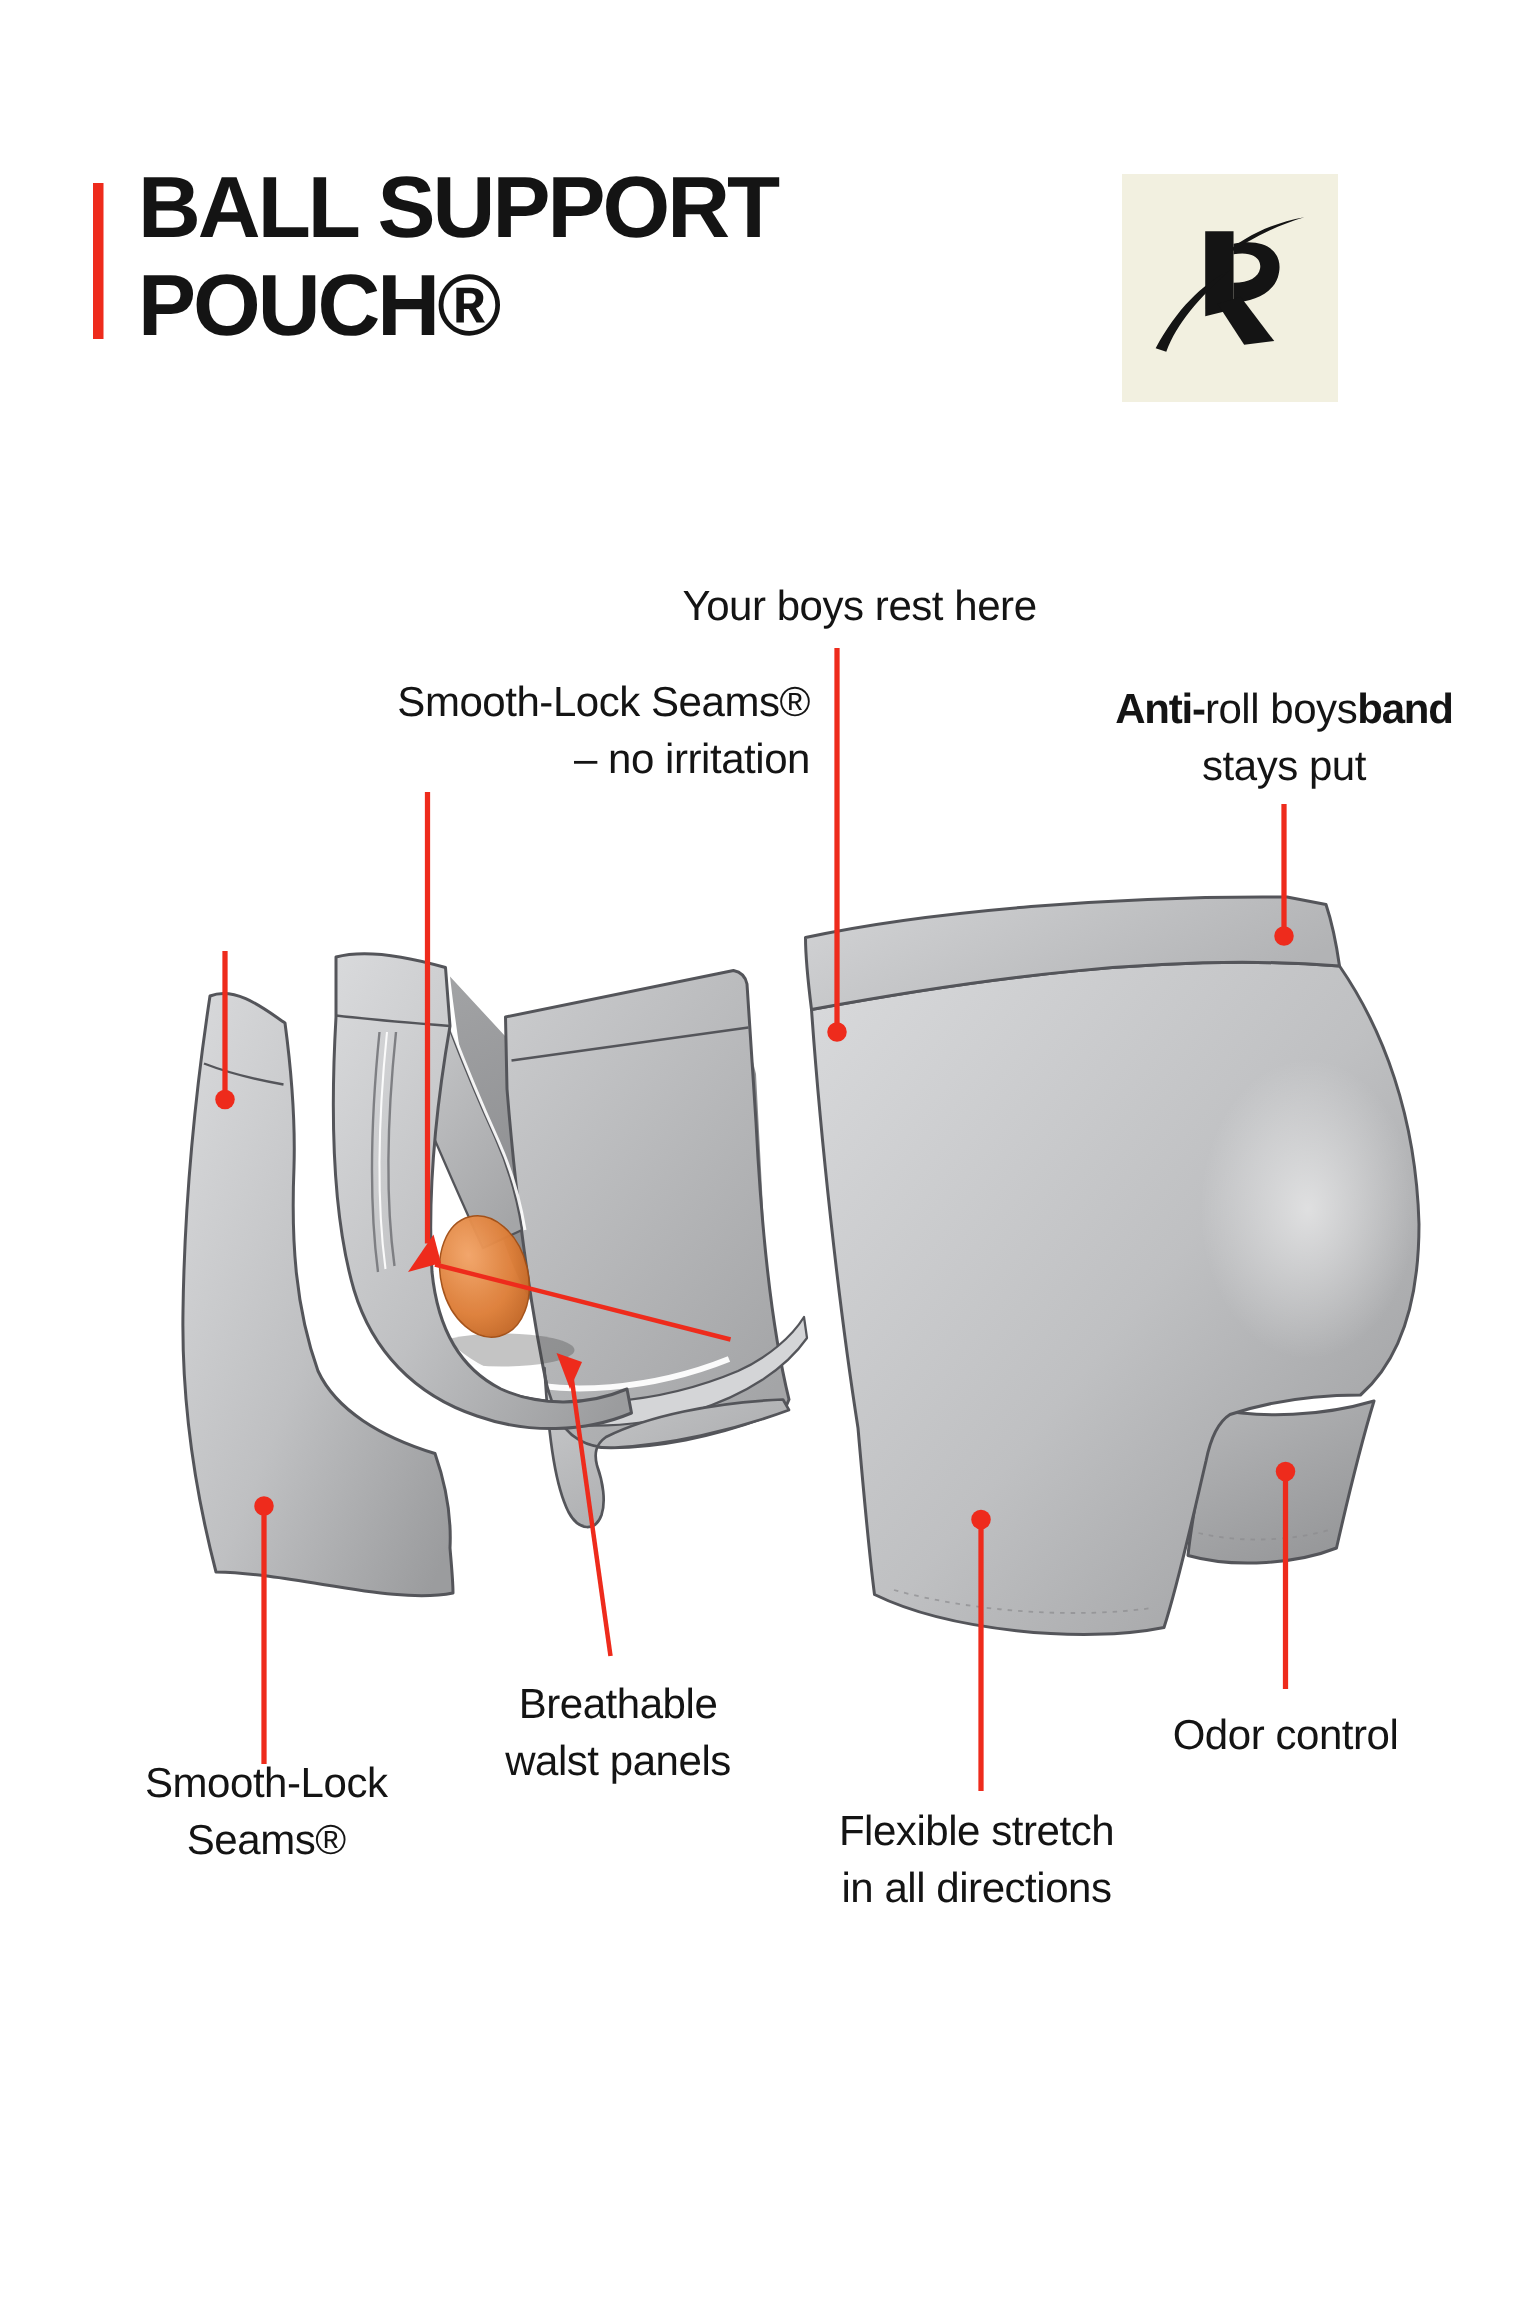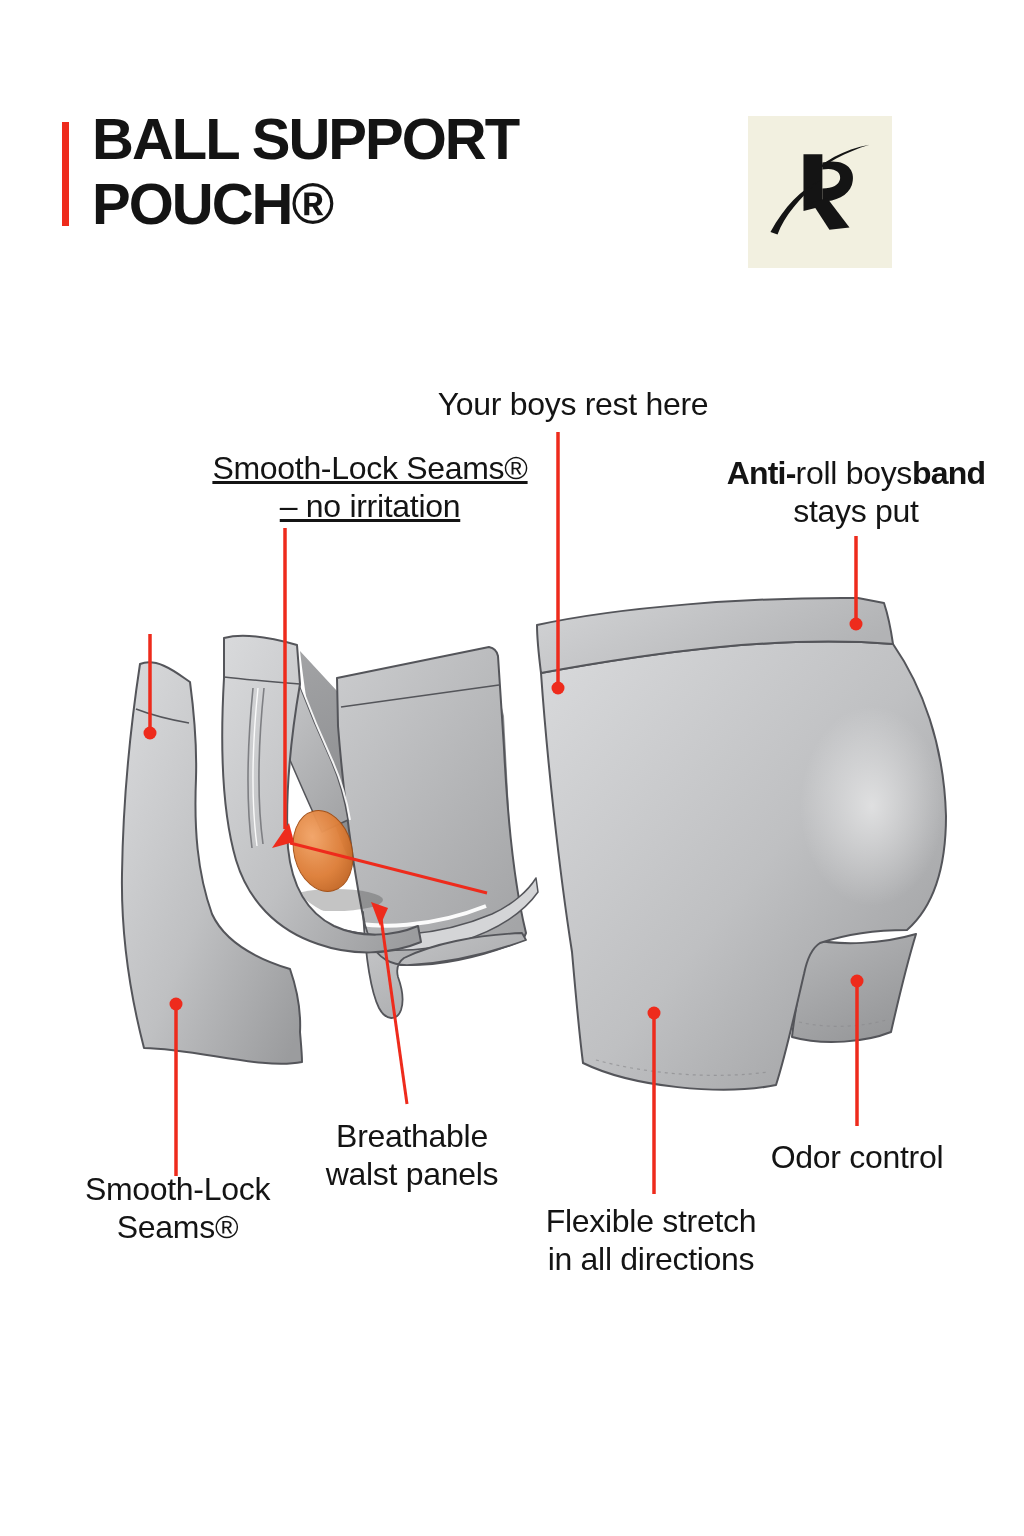--- a/index.html
+++ b/index.html
@@ -1,21 +1,21 @@
 <!DOCTYPE html>
 <html><head>
 <meta charset="utf-8">
 <style>
   html,body{margin:0;padding:0;background:#ffffff;}
   #stage{
     position:relative;width:1024px;height:1536px;background:#ffffff;overflow:hidden;
     font-family:"Liberation Sans","DejaVu Sans",sans-serif;color:#161616;margin-top:36px;
   }
   #diagram{position:absolute;left:0;top:0;}
-  .label{position:absolute;font-size:32px;line-height:38px;letter-spacing:-0.3px;color:#141414;}
+  .label{position:absolute;font-size:28px;line-height:38px;letter-spacing:-0.3px;color:#141414;}
   .center{text-align:center;}
   .title{
     position:absolute;left:92px;top:70px;width:620px;
     font-size:58px;line-height:65px;font-weight:700;letter-spacing:-2px;color:#141414;
   }
   .accentbar{position:absolute;left:62px;top:86px;width:7px;height:104px;background:#ee2b1c;}
   .logo{
     position:absolute;left:748px;top:80px;width:144px;height:152px;
     background:#f2f0e0;display:flex;align-items:center;justify-content:center;
   }
@@ -181,21 +181,21 @@
         <path d="M56,55 L75,80 L58,82 L43,59 Z"></path>
         <path d="M8,84 C20,62 34,48 50,40 C32,56 20,70 14,86 Z"></path>
       </g>
     </svg>
   </div>
 
   <div class="label center" style="left:393px;top:349px;width:360px;">
     <span>Your boys rest here</span>
   </div>
 
-  <div class="label" style="left:200px;top:413px;width:340px;text-align:center;text-decoration:underline;">
+  <div class="label" style="left:200px;top:413px;width:340px;text-align:right;">
     <div>Smooth-Lock Seams®</div>
     <div>– no irritation</div>
   </div>
 
   <div class="label center" style="left:695px;top:418px;width:322px;">
     <div><span class="semib">Anti-</span><span>roll boys</span><span class="semib">band</span></div>
     <div>stays put</div>
   </div>
 
 

